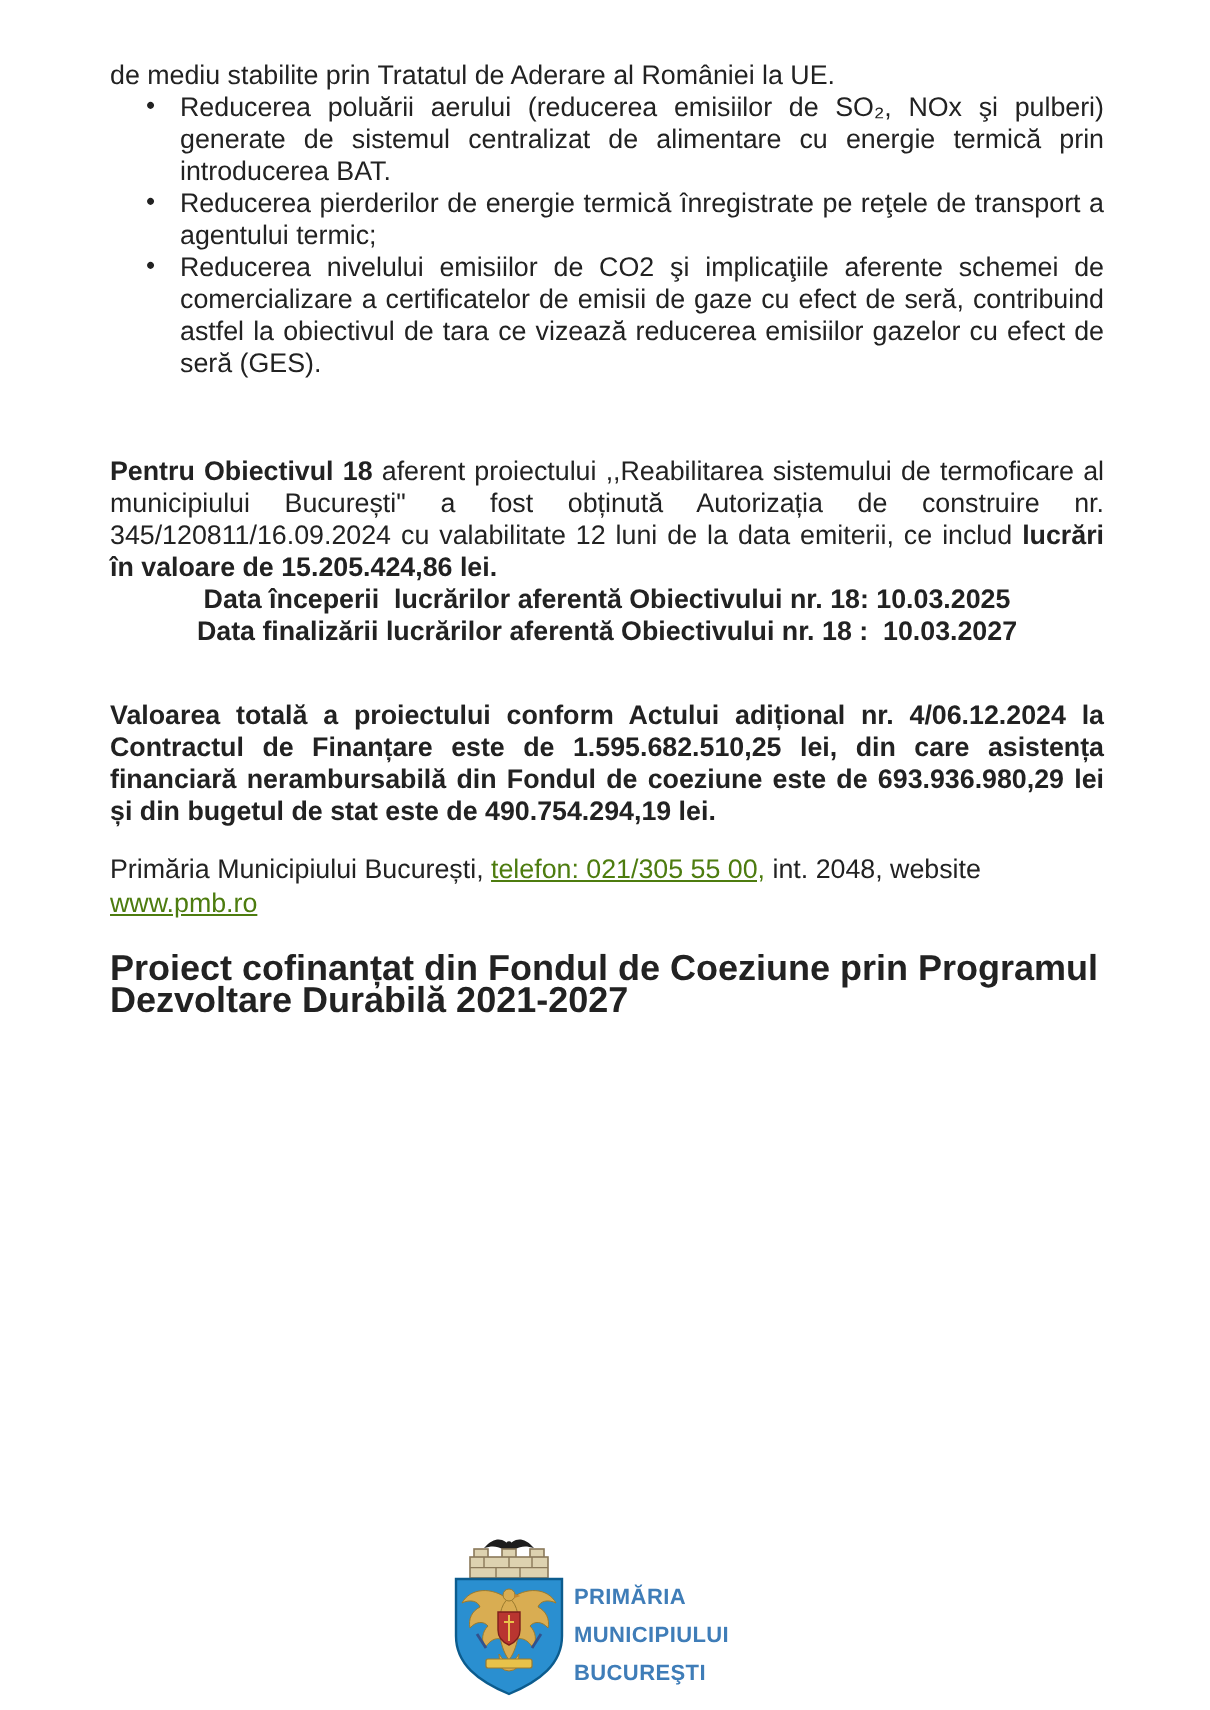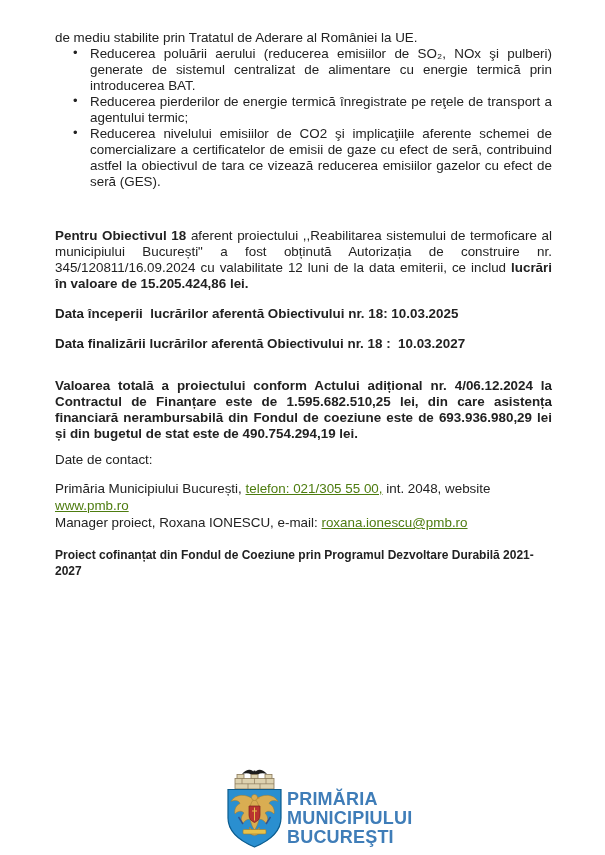--- a/index.html
+++ b/index.html
@@ -17,31 +17,31 @@
     font-size:13.4px;
     line-height:16px;
   }
   p { margin:0; }
   .just { text-align:justify; }
   .obj-heading { font-weight:bold; margin:14px 0 0 36px; }
   ul.objectives { list-style:none; margin:0; padding:0; }
   ul.objectives li { position:relative; padding-left:35px; text-align:justify; }
   ul.objectives .marker { position:absolute; left:18px; top:-1px; font-size:13px; }
   .p18 { margin-top:38px; }
-  .dateline { font-weight:bold; margin-top:14px; white-space:pre-wrap; }
+  .dateline { font-weight:bold; white-space:pre-wrap;text-align:center; }
   .valoare { font-weight:bold; margin-top:26px; text-align:justify; }
   .contact-label { margin-top:10px; }
   .contact { margin-top:12px; line-height:17px; }
   a.link { color:#4d7c0f; text-decoration:underline; cursor:pointer; }
-  .footer-note { font-weight:bold; font-size:12px; margin-top:16px; }
+  .footer-note { font-weight:bold; font-size:18px; margin-top:16px; }
   .logo { position:absolute; left:226px; top:766px; display:flex; align-items:flex-start; }
   .logo-text {
     margin-left:4px; padding-top:24px;
     color:#3F7DB8; font-weight:bold;
-    font-size:18px; line-height:19px;
+    font-size:11px; line-height:19px;
     letter-spacing:0.2px;
   }
 </style>
 </head>
 <body>
 
 <div class="content">
 
   <p class="just">de mediu stabilite prin Tratatul de Aderare al României la UE.</p>
 
@@ -62,25 +62,23 @@
   </ul>
 
   <p class="just p18"><b>Pentru Obiectivul 18</b><span> aferent proiectului ,,Reabilitarea sistemului de termoficare al municipiului București" a fost obținută Autorizația de construire nr. 345/120811/16.09.2024 cu valabilitate 12 luni de la data emiterii, ce includ </span><b>lucrări în valoare de  15.205.424,86 lei.</b></p>
 
   <p class="dateline">Data începerii  lucrărilor aferentă Obiectivului nr. 18: 10.03.2025</p>
 
   <p class="dateline">Data finalizării lucrărilor aferentă Obiectivului nr. 18 :  10.03.2027</p>
 
   <p class="valoare">Valoarea totală a proiectului conform Actului adițional nr. 4/06.12.2024 la Contractul de Finanțare este de 1.595.682.510,25 lei, din care asistența financiară nerambursabilă din Fondul de coeziune este de 693.936.980,29 lei și din bugetul de stat este de 490.754.294,19 lei.</p>
 
-  <p class="contact-label">Date de contact:</p>
 
   <div class="contact">
     <div><span>Primăria Municipiului București, </span><a class="link">telefon: 021/305 55 00,</a><span> int. 2048, website </span><a class="link">www.pmb.ro</a></div>
-    <div><span>Manager proiect, Roxana IONESCU, e-mail: </span><a class="link">roxana.ionescu@pmb.ro</a></div>
   </div>
 
   <p class="footer-note">Proiect cofinanțat din Fondul de Coeziune prin Programul Dezvoltare Durabilă 2021-2027</p>
 
 </div>
 
 <div class="logo">
   <svg width="57" height="82" viewBox="0 0 57 82" xmlns="http://www.w3.org/2000/svg">
 
     <path d="M16,8 C22,1 27,4 28.5,7 C30,4 35,1 41,8 C35,6 31,8 28.5,11.5 C26,8 22,6 16,8 Z" fill="#1d1d1d"></path>

